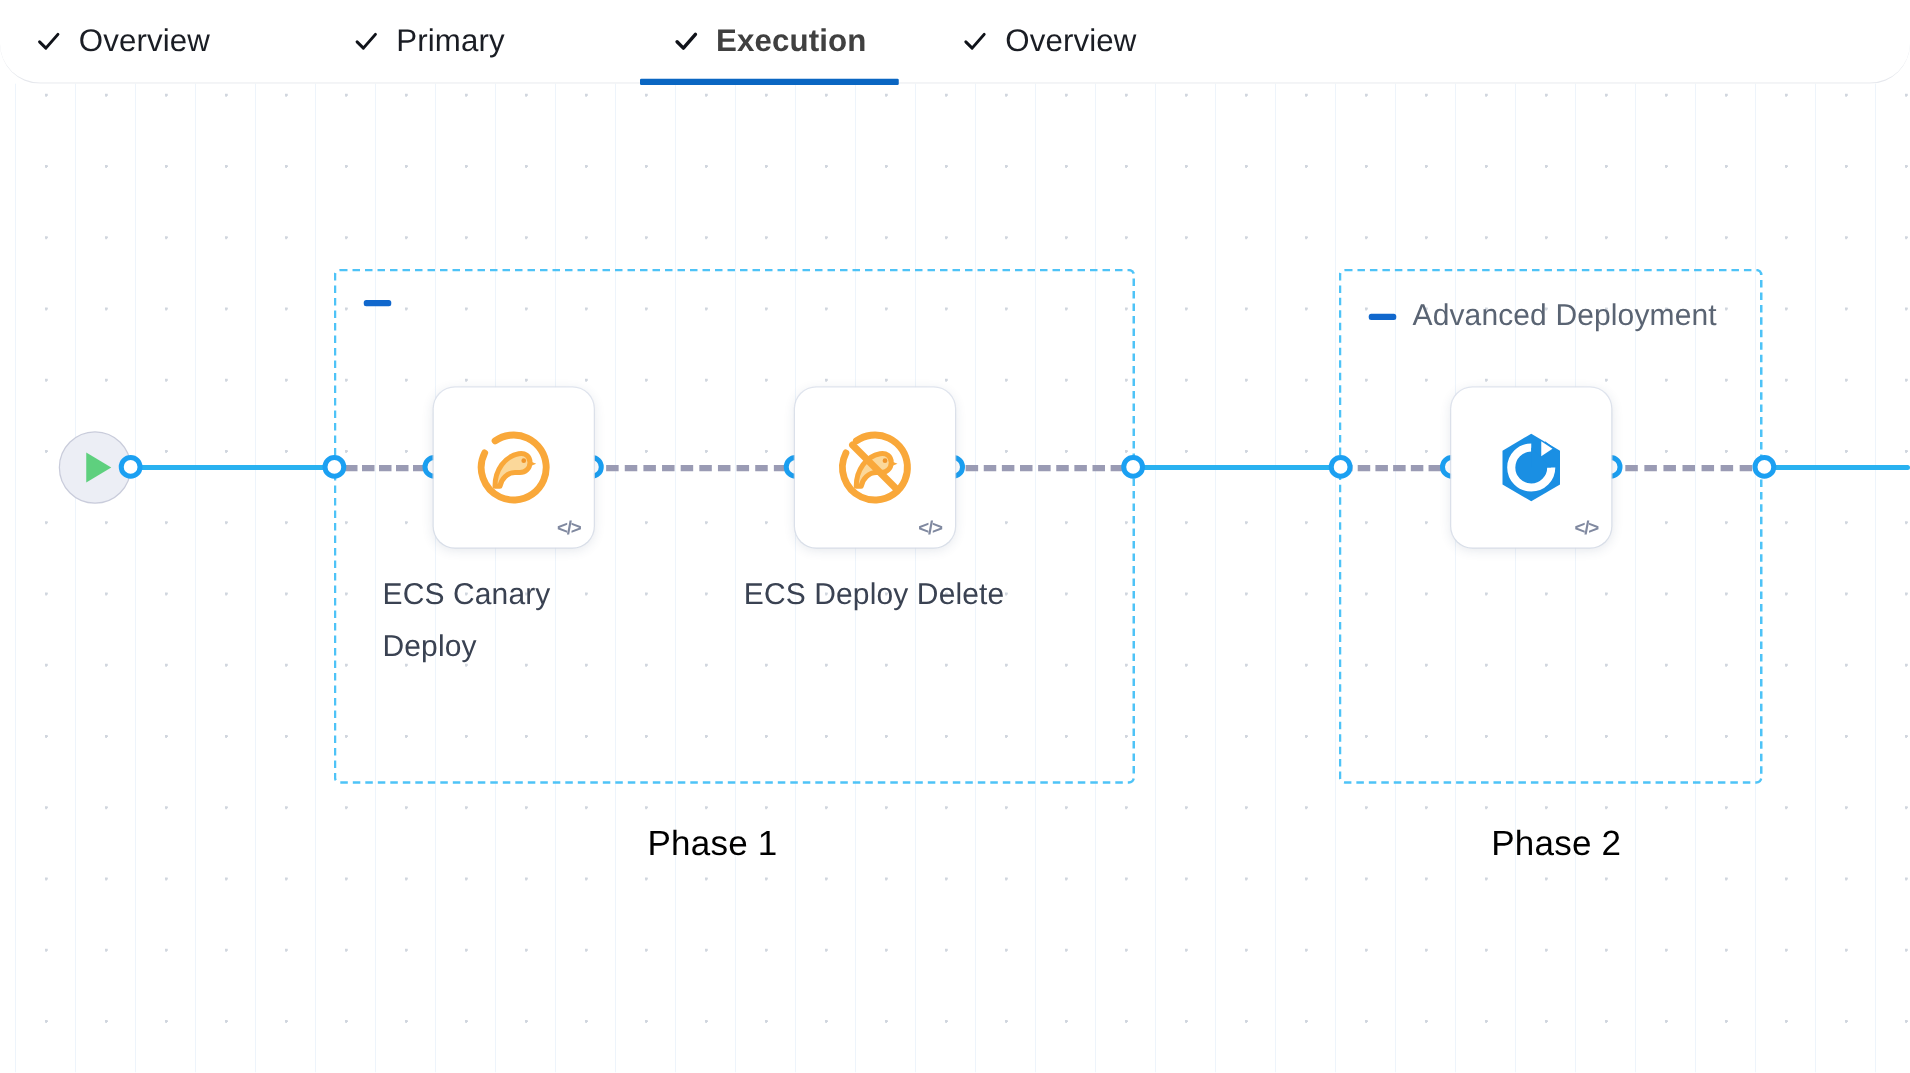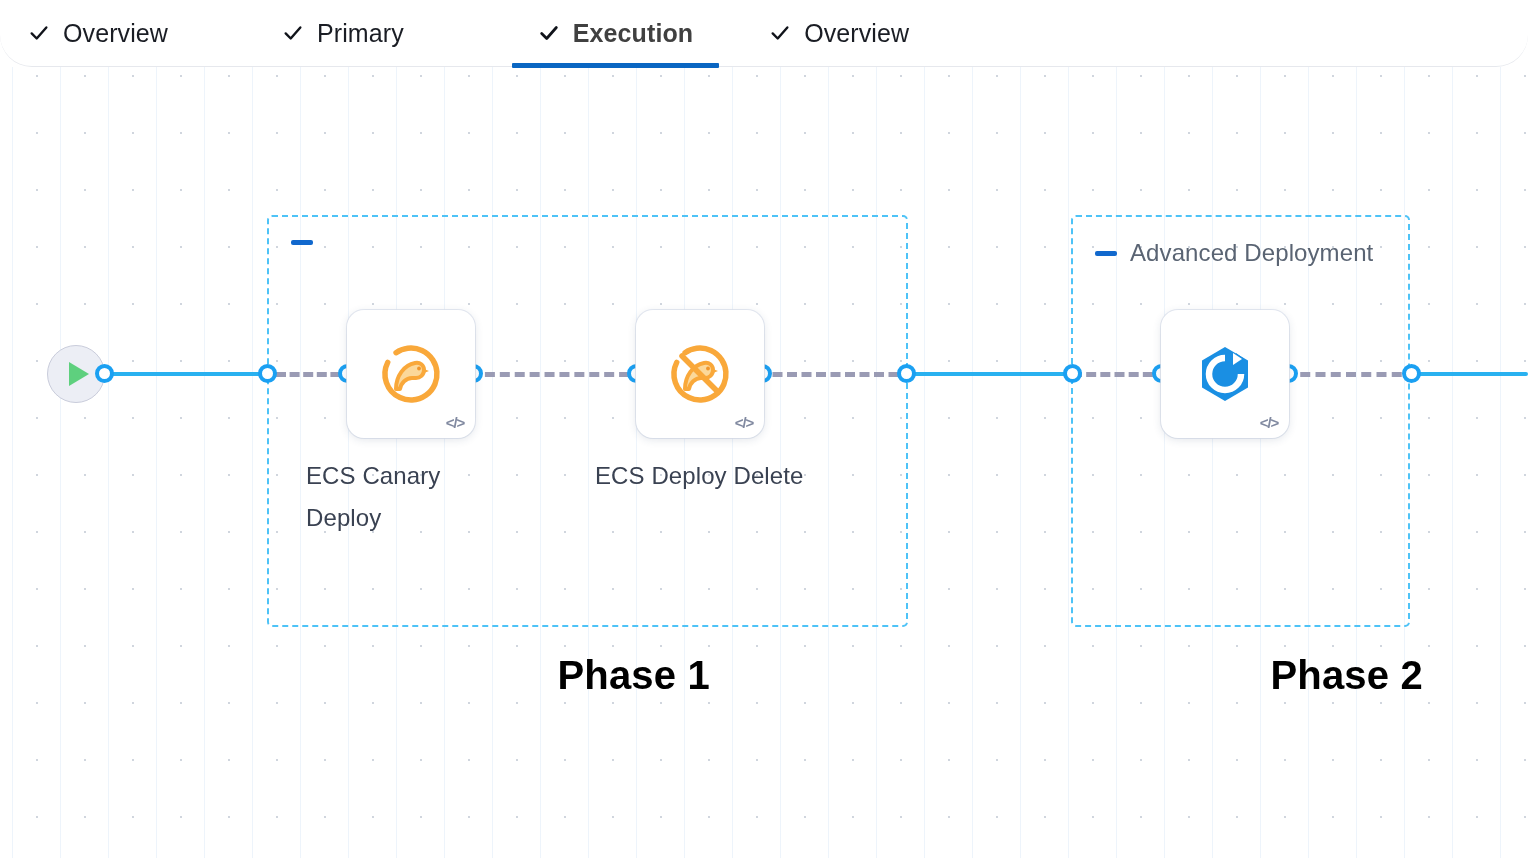--- a/index.html
+++ b/index.html
@@ -117,26 +117,26 @@
   .group-title {
     font-size: 24px;
     line-height: 26px;
     color: #5a6473;
     letter-spacing: .1px;
   }
 
   
   .phase-caption {
     position: absolute;
-    font-size: 40px;
+    font-size: 28px;
     line-height: 46px;
-    font-weight: 700;
+    font-weight: 400;
     color: #000000;
     letter-spacing: .2px;
-    text-align: right;
+    text-align: center;
     white-space: nowrap;
   }
 
   
   .start-node {
     position: absolute;
     width: 58px;
     height: 58px;
     border-radius: 50%;
     background: #eceef5;
@@ -356,16 +356,16 @@
           <path d="M30 14 A16 16 0 1 0 46 30" fill="none" stroke="#ffffff" stroke-width="6.5" stroke-linecap="butt"></path>
           <path d="M30 14 L30 30 L46 30 Z" fill="#1a8fe3"></path>
           <path d="M41 9 L50 15.5 L41 21 Z" fill="#1a8fe3"></path>
           <path d="M38 9 L47 15 L38 21 Z" fill="#ffffff"></path>
         </svg>
       </span>
       <span class="node-code-badge">&lt;/&gt;</span>
     </div>
 
     <div class="phase-caption" style="left:430px; top:585px; width:280px;">Phase 1</div>
-    <div class="phase-caption" style="left:1143px; top:585px; width:280px;">Phase 2</div>
+    <div class="phase-caption" style="left:1105px; top:585px; width:280px;">Phase 2</div>
 
   </div>
 </div>
 
 </body></html>

